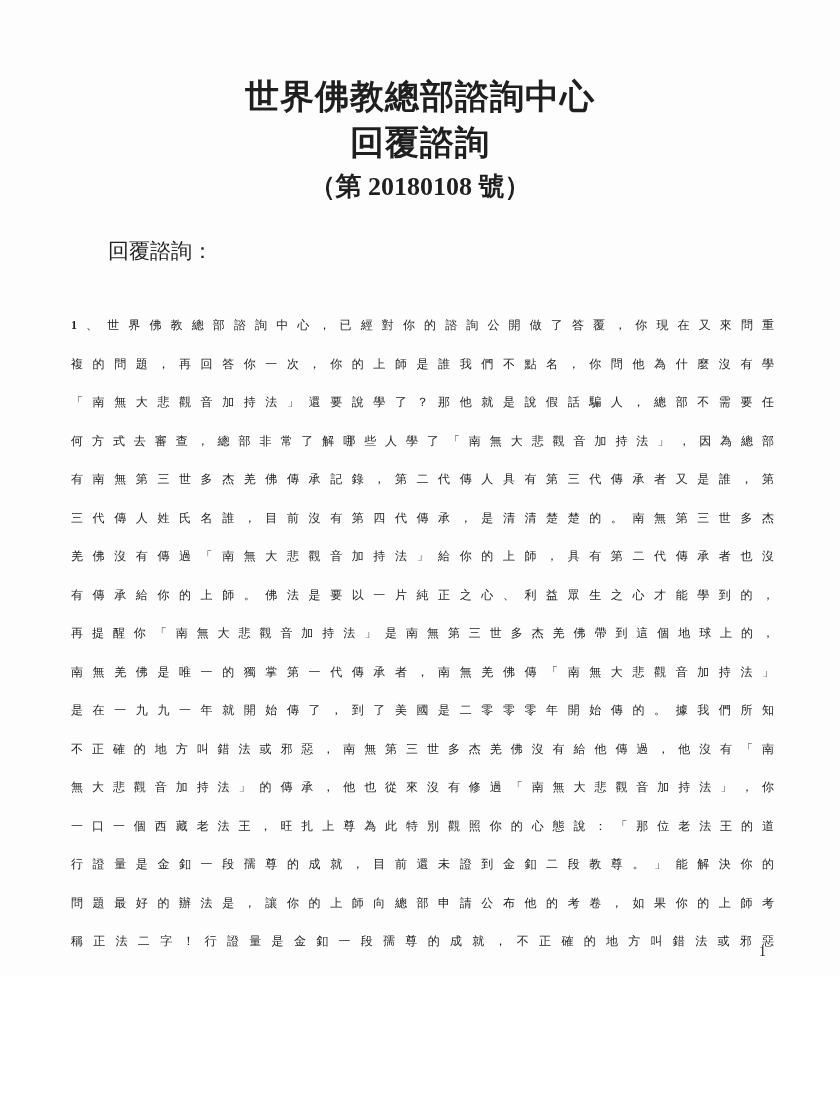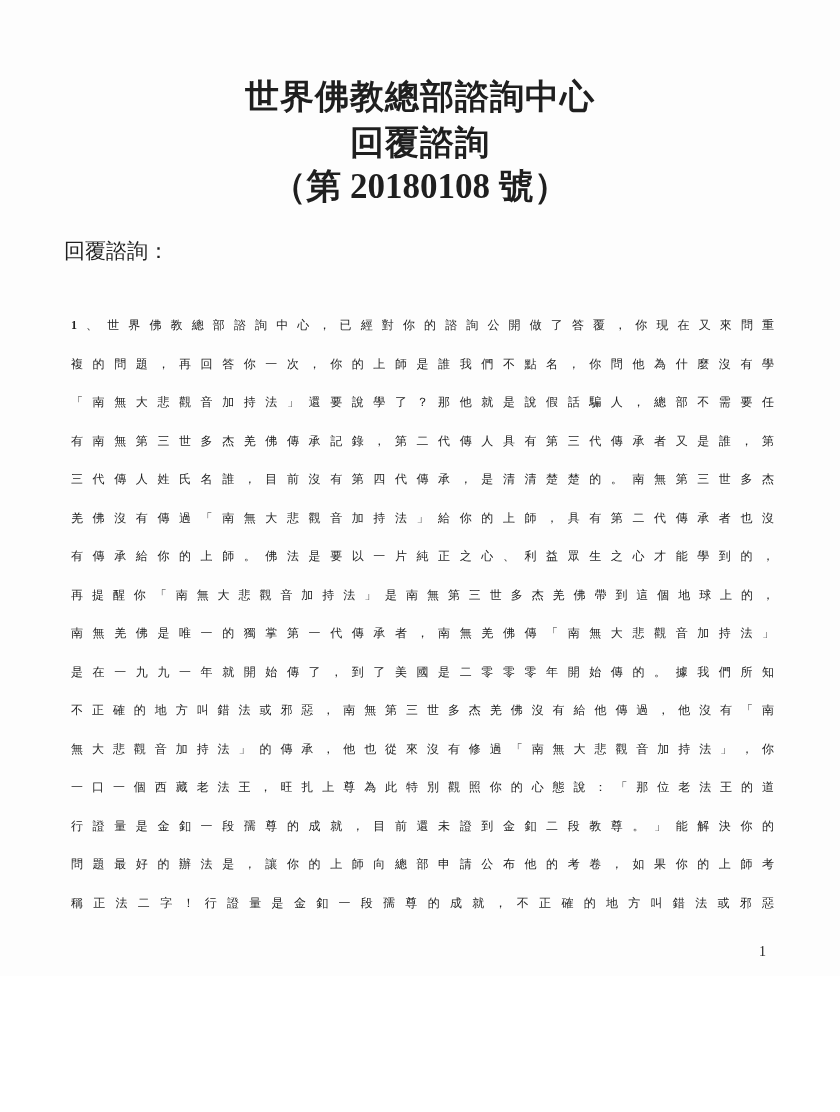--- a/index.html
+++ b/index.html
@@ -21,26 +21,26 @@
     padding-top: 74px;
     text-align: center;
   }
   .title-main, .title-sub {
     font-size: 34px;
     font-weight: bold;
     line-height: 46px;
     letter-spacing: 1px;
   }
   .title-number {
-    font-size: 35px;
+    font-size: 26px;
     font-weight: bold;
     line-height: 42px;
   }
   .salutation {
-    margin: 28px 66px 0 64px;
+    margin: 28px 66px 0 108px;
     font-size: 21px;
     line-height: 30px;
   }
   .reply-paragraph {
     margin: 40px 66px 0 71px;
   }
   .body-line {
     font-size: 12px;
     line-height: 38.5px;
     text-align: justify;
@@ -70,20 +70,21 @@
     <div class="title-sub">回覆諮詢</div>
     <div class="title-number">（第 20180108 號）</div>
   </div>
 
   <div class="salutation">回覆諮詢：</div>
 
   <div class="reply-paragraph">
       <div class="body-line"><b>1</b><span>、世界佛教總部諮詢中心，已經對你的諮詢公開做了答覆，你現在又來問重</span></div>
       <div class="body-line">複的問題，再回答你一次，你的上師是誰我們不點名，你問他為什麼沒有學</div>
       <div class="body-line">「南無大悲觀音加持法」還要說學了？那他就是說假話騙人，總部不需要任</div>
+      <div class="body-line">何方式去審查，總部非常了解哪些人學了「南無大悲觀音加持法」，因為總部</div>
       <div class="body-line">有南無第三世多杰羌佛傳承記錄，第二代傳人具有第三代傳承者又是誰，第</div>
       <div class="body-line">三代傳人姓氏名誰，目前沒有第四代傳承，是清清楚楚的。南無第三世多杰</div>
       <div class="body-line">羌佛沒有傳過「南無大悲觀音加持法」給你的上師，具有第二代傳承者也沒</div>
       <div class="body-line">有傳承給你的上師。佛法是要以一片純正之心、利益眾生之心才能學到的，</div>
       <div class="body-line">再提醒你「南無大悲觀音加持法」是南無第三世多杰羌佛帶到這個地球上的，</div>
       <div class="body-line">南無羌佛是唯一的獨掌第一代傳承者，南無羌佛傳「南無大悲觀音加持法」</div>
       <div class="body-line">是在一九九一年就開始傳了，到了美國是二零零零年開始傳的。據我們所知</div>
       <div class="body-line">不正確的地方叫錯法或邪惡，南無第三世多杰羌佛沒有給他傳過，他沒有「南</div>
       <div class="body-line">無大悲觀音加持法」的傳承，他也從來沒有修過「南無大悲觀音加持法」，你</div>
       <div class="body-line">一口一個西藏老法王，旺扎上尊為此特別觀照你的心態說：「那位老法王的道</div>

